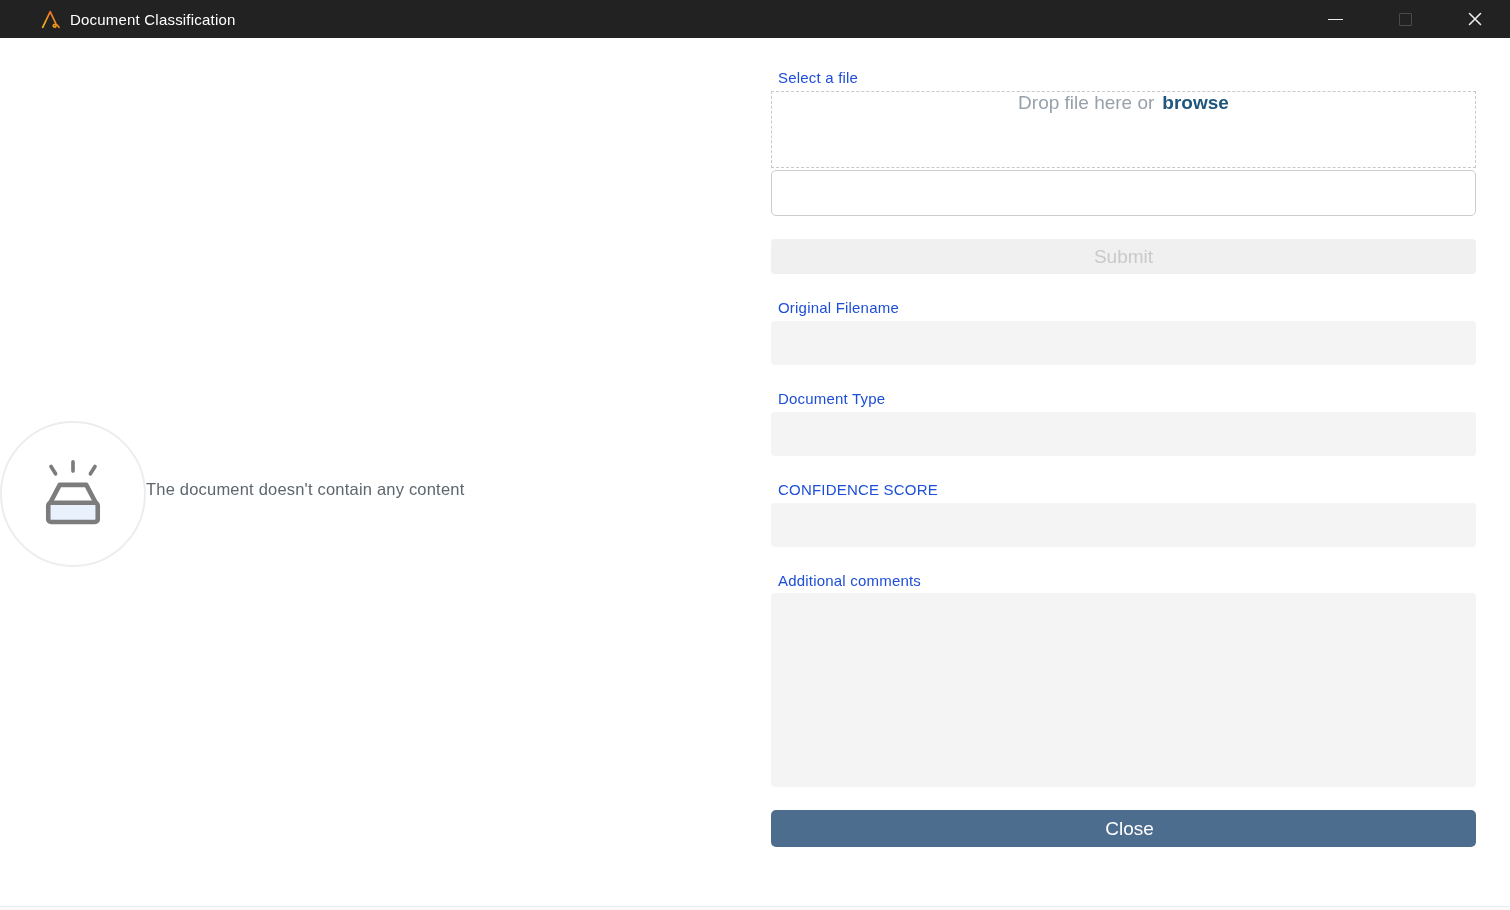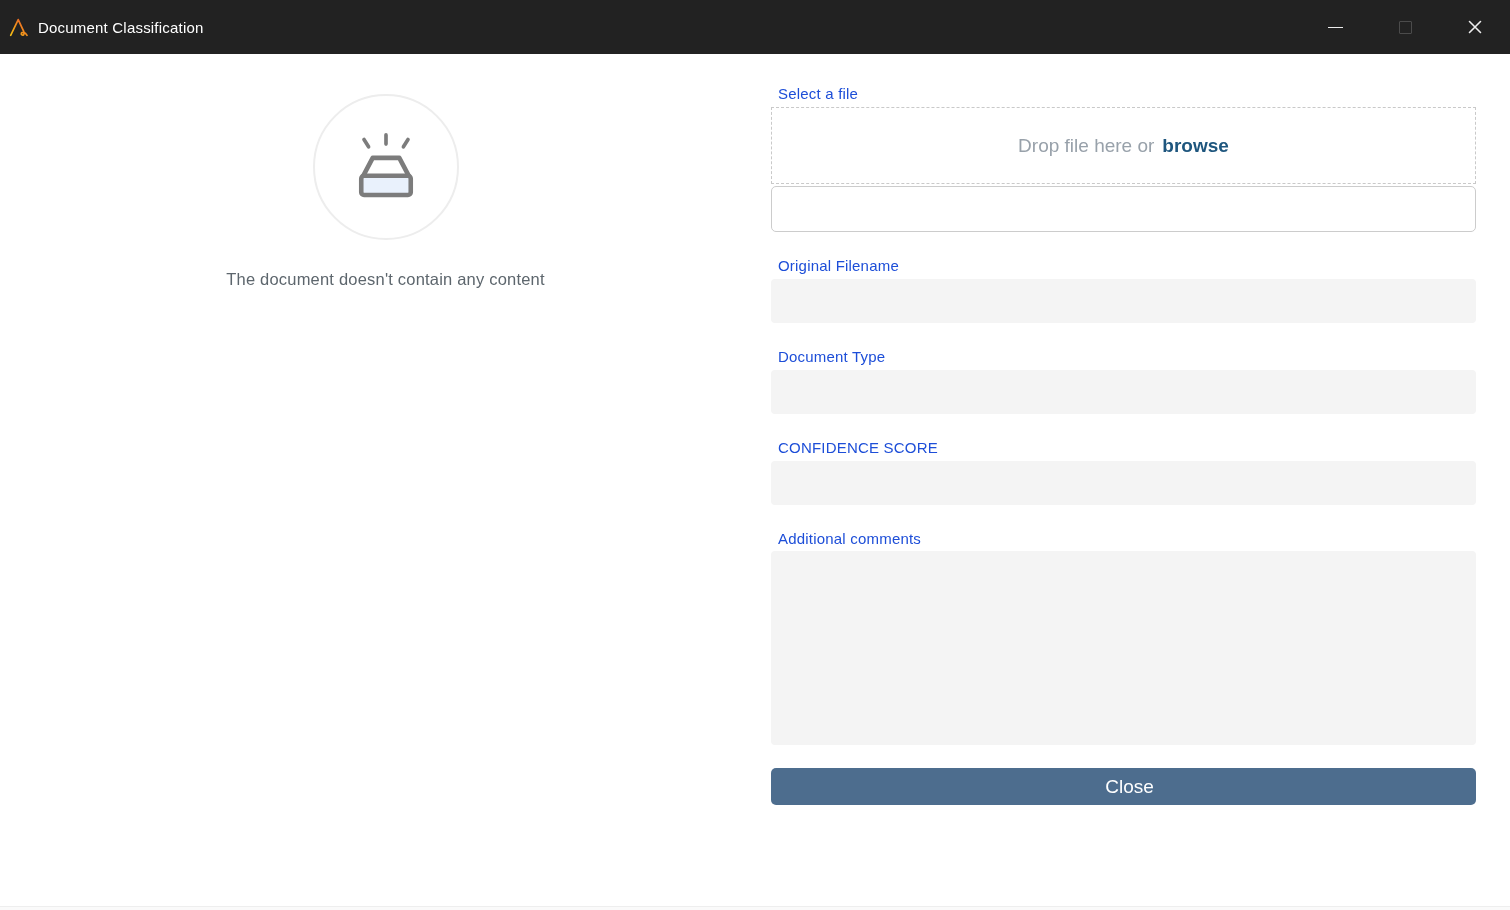--- a/index.html
+++ b/index.html
@@ -1,44 +1,44 @@
 <!DOCTYPE html>
 <html><head>
 <meta charset="utf-8">
 <style>
   * { margin:0; padding:0; box-sizing:border-box; }
   html,body { width:1510px; height:910px; overflow:hidden; background:#fff;
               font-family:"Liberation Sans", sans-serif; }
   .app { width:1510px; height:910px; display:flex; flex-direction:column; position:relative; }
 
   
-  .titlebar { height:54px; background:#222222; display:flex; align-items:center; flex-shrink:0; }
+  .titlebar { height:38px; background:#222222; display:flex; align-items:center; flex-shrink:0;padding-left:32px; }
   .logo-wrap { margin-left:8px; display:flex; align-items:center; }
   .titlebar-title { color:#ffffff; font-size:15px; margin-left:8px; letter-spacing:.2px; }
   .win-controls { margin-left:auto; display:flex; height:100%; }
   .win-btn { width:70px; height:100%; background:transparent; border:none; display:flex;
              align-items:center; justify-content:center; cursor:pointer; }
   .min-line { display:block; width:15px; border-top:1.7px solid #ececec; }
   .max-box  { display:block; width:13px; height:13px; border:1.6px solid #4b4b4b; border-radius:1px; }
 
   
   .content { flex:1; display:flex; background:#ffffff; }
 
   
-  .left-pane { width:771px; display:flex; flex-direction:column; align-items:center; }
+  .left-pane { width:771px; display:flex; flex-direction:row; align-items:center; }
   .empty-circle { margin-top:40px; width:146px; height:146px; border-radius:50%;
                   border:2px solid #ededed; display:flex; align-items:center; justify-content:center; }
   .empty-msg { margin-top:30px; font-size:16.5px; color:#5d666d; letter-spacing:.2px; }
 
   
   .right-pane { width:705px; display:flex; flex-direction:column; }
   .lbl { margin-top:24px; padding-left:7px; font-size:15px; color:#1d4ed8; line-height:20px; letter-spacing:.2px; }
   .lbl.first { margin-top:30px; }
   .dropzone { margin-top:3px; height:77px; border:1px dashed #c9c9c9; background:#fff;
-              display:flex; align-items:center; justify-content:center;
+              display:flex; justify-content:center;
               font-size:19px; color:#98a1aa; cursor:pointer; }
   .browse-link { color:#1e567e; font-weight:bold; margin-left:8px; cursor:pointer; }
   .text-input { margin-top:2px; height:46px; border:1px solid #cccccc; border-radius:5px;
                 font-size:16px; padding:0 12px; outline:none; color:#333;
                 font-family:"Liberation Sans", sans-serif; }
   .btn-submit { margin-top:23px; height:35px; border:none; border-radius:4px; background:#f0f0f0;
                 color:#c9c9c9; font-size:19px; font-family:"Liberation Sans", sans-serif; cursor:default; }
   .gray-box { margin-top:3px; height:44px; background:#f4f4f4; border-radius:4px;
               font-size:16px; color:#444; line-height:44px; padding:0 12px; }
   .comments-box { margin-top:2px; height:194px; background:#f4f4f4; border-radius:4px;
@@ -101,20 +101,21 @@
     <div class="right-pane">
 
       <div class="lbl first">Select a file</div>
       <div class="dropzone">
         <span>Drop file here or</span>
         <span class="browse-link">browse</span>
       </div>
 
       <input type="text" class="text-input" value="" style="">
 
+      <button class="btn-submit" disabled="">Submit</button>
 
       <div class="lbl">Original Filename</div>
       <div class="gray-box"></div>
 
       <div class="lbl">Document Type</div>
       <div class="gray-box"></div>
 
       <div class="lbl">CONFIDENCE SCORE</div>
       <div class="gray-box"></div>
 

